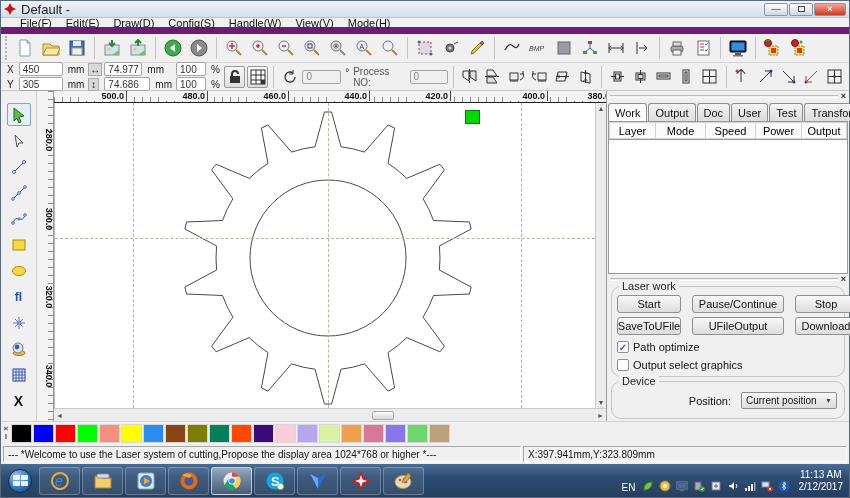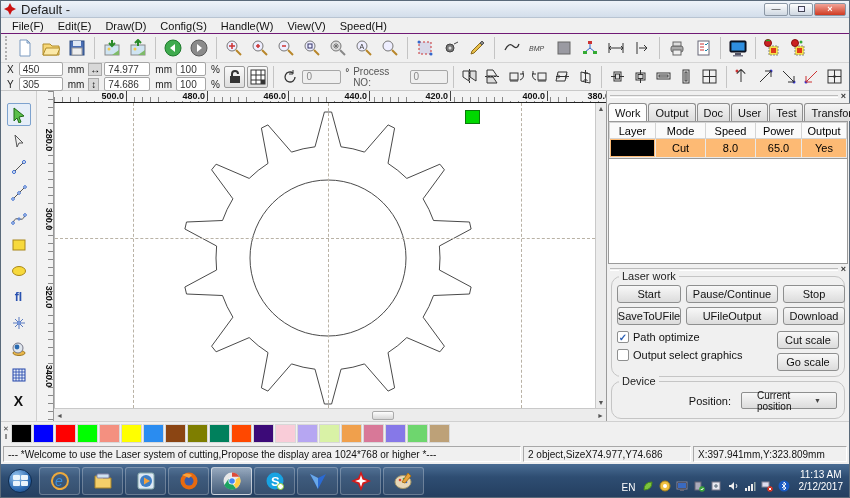--- a/index.html
+++ b/index.html
@@ -9,21 +9,21 @@
   
   .titlebar { height:17px; background:linear-gradient(#eef3f9,#d3deeb); display:flex; align-items:center; padding:0 3px; border-bottom:1px solid #b8c4d2; }
   .applogo { width:12px; height:12px; margin-right:5px; }
   .title-text { font-size:13px; color:#222; flex:1; }
   .winbtns { display:flex; gap:1px; }
   .winbtn { width:24px; height:13px; border:1px solid #8b97a5; border-radius:2px; background:linear-gradient(#fdfdfd,#cfd8e2); display:flex; align-items:center; justify-content:center; font-size:9px; color:#333; }
   .winbtn.close { background:linear-gradient(#f2a397,#cf3a22); color:#fff; width:32px; font-weight:bold; }
   .restore-glyph { width:7px; height:6px; border:1px solid #445; background:#eef; }
 
   
-  .menubar { height:16px; background:#f0f0f0; display:flex; align-items:center; padding-left:4px; border-bottom:1px solid #701a75; }
+  .menubar { height:16px; background:#f0f0f0; display:flex; align-items:center; padding-left:12px; border-bottom:7px solid #701a75; }
   .menu-item { font-size:11px; color:#111; padding:1px 7px; }
 
   
   .toolbar1 { height:29px; background:#f0f0f0; display:flex; align-items:center; padding:0 4px; border-bottom:1px solid #d5d5d5; gap:2px; }
   .toolbar2 { height:28px; background:#f0f0f0; display:flex; align-items:center; padding:0 4px; border-bottom:1px solid #c9c9c9; gap:2px; }
   .tbtn { width:24px; height:24px; display:flex; align-items:center; justify-content:center; border:1px solid transparent; border-radius:2px; }
   .tbtn2 { width:22px; height:22px; display:flex; align-items:center; justify-content:center; }
   .tbsep { width:1px; height:22px; background:#c4c4c4; margin:0 3px; }
   .grip { width:4px; height:24px; border-left:2px dotted #b0b0b0; margin-right:2px; }
   .fld { height:14px; border:1px solid #a6a6a6; border-radius:2px; background:#fff; font-size:10px; color:#333; padding:0 3px; display:flex; align-items:center; }
@@ -67,29 +67,29 @@
   .layer-table { background:#fdba74; border:1px solid #9a9a9a; border-top:1px solid #9a9a9a; margin:0 1px; flex:0 0 auto; }
   table { border-collapse:collapse; width:100%; }
   th { font-weight:normal; font-size:11px; border:1px solid #d4d4d4; height:16px; background:#fafafa; }
   td { font-size:11px; text-align:center; height:18px; border:1px solid #e8e8e8; }
   .swatch-cell { padding:1px; }
   .layer-swatch { width:100%; height:16px; }
   .table-fill { background:#fff; border:1px solid #9a9a9a; border-top:none; margin:0 1px; flex:1; }
   .groupbox { border:1px solid #c5c5c5; border-radius:10px; margin:2px 4px; position:relative; padding:8px 5px 5px 5px; }
   .groupbox .legend { position:absolute; top:-7px; left:7px; background:#f0f0f0; padding:0 3px; font-size:11px; color:#222; }
   .btn { border:1px solid #8e8f8f; border-radius:3px; background:linear-gradient(#f8f8f8,#dcdcdc); font-size:11px; color:#111; height:18px; display:flex; align-items:center; justify-content:center; }
-  .lw-grid { display:grid; grid-template-columns:64px 92px 62px; gap:4px 5px; }
+  .lw-grid { display:grid; grid-template-columns:64px 92px 62px; gap:4px 11px; }
   .lw-bottom { display:flex; margin-top:6px; }
   .lw-checks { flex:1; display:flex; flex-direction:column; gap:6px; }
   .chk { display:flex; align-items:center; gap:4px; font-size:11px; color:#111; }
   .chkbox { width:12px; height:12px; border:1px solid #8e8f8f; background:#fff; border-radius:2px; font-size:10px; color:#2b5fb4; display:flex; align-items:center; justify-content:center; font-weight:bold; }
   .lw-scale { display:flex; flex-direction:column; gap:4px; width:62px; }
   .dev-row { display:flex; align-items:center; justify-content:flex-end; gap:10px; padding:2px 2px 4px 2px; }
   .dev-label { font-size:11px; color:#111; }
-  .dropdown { width:96px; height:17px; border:1px solid #8e8f8f; border-radius:2px; background:linear-gradient(#f8f8f8,#dcdcdc); font-size:10px; display:flex; align-items:center; justify-content:space-between; padding:0 15px; color:#111; }
+  .dropdown { width:96px; height:17px; border:1px solid #8e8f8f; border-radius:2px; background:linear-gradient(#f8f8f8,#dcdcdc); font-size:10px; display:flex; align-items:center; justify-content:space-between; padding:0 4px; color:#111; }
 
   
   .palette { height:23px; background:#f0f0f0; display:flex; align-items:center; border-top:1px solid #d0d0d0; }
   .pal-ctl { width:10px; display:flex; flex-direction:column; align-items:center; font-size:7px; color:#444; line-height:8px; }
   .pal-swatch { width:21px; height:19px; border:1px solid #d8d8d8; margin-right:1px; }
 
   
   .statusbar { height:20px; background:#f0f0f0; display:flex; gap:2px; padding:2px 2px; }
   .status-cell { border:1px solid; border-color:#a8a8a8 #fff #fff #a8a8a8; font-size:10px; color:#111; display:flex; align-items:center; padding:0 4px; overflow:hidden; white-space:nowrap; }
 
@@ -124,21 +124,21 @@
     </div>
   </div>
 
   <div class="menubar">
     <span class="menu-item">File(F)</span>
     <span class="menu-item">Edit(E)</span>
     <span class="menu-item">Draw(D)</span>
     <span class="menu-item">Config(S)</span>
     <span class="menu-item">Handle(W)</span>
     <span class="menu-item">View(V)</span>
-    <span class="menu-item">Speed(H)</span>
+    <span class="menu-item">Mode(H)</span>
   </div>
 
   <div class="toolbar1">
     <span class="grip"></span>
     <span class="tbtn">
         <svg width="18" height="18" viewBox="0 0 18 18">
           <path d="M4 1 h7 l3 3 v13 h-10 z" fill="#fff" stroke="#7a9ac0"></path>
           <path d="M11 1 l3 3 h-3 z" fill="#cfe0f0" stroke="#7a9ac0"></path>
         </svg>
       </span>
@@ -348,21 +348,21 @@
     <div class="xyblock">
       <div class="xyrow">
           <span style="font-size:10px;background:#d8d8d8;border:1px solid #aaa;padding:0 1px;">↔</span>
         </div>
       <div class="xyrow">
           <span style="font-size:10px;background:#d8d8d8;border:1px solid #aaa;padding:0 2px;">↕</span>
         </div>
     </div>
     <div class="xyblock">
       <div class="xyrow">
-        <span class="fld" style="width:46px">74.977</span>
+        <span class="fld" style="width:38px">74.977</span>
         <span class="xylabel">mm</span>
       </div>
       <div class="xyrow">
         <span class="fld" style="width:46px">74.686</span>
         <span class="xylabel">mm</span>
       </div>
     </div>
     <div class="xyblock">
       <div class="xyrow">
         <span class="fld" style="width:30px">100</span>
@@ -636,29 +636,20 @@
       </div>
       <div class="layer-table">
         <table>
           <tbody>
               <tr>
             <th style="width:46px">Layer</th>
             <th style="width:50px">Mode</th>
             <th style="width:50px">Speed</th>
             <th style="width:46px">Power</th>
             <th>Output</th>
-          </tr>
-          <tr>
-            <td class="swatch-cell">
-                  <div class="layer-swatch" style="background: rgb(0, 0, 0);"></div>
-                </td>
-            <td>Cut</td>
-            <td>8.0</td>
-            <td>65.0</td>
-            <td>Yes</td>
           </tr>
         </tbody>
           </table>
       </div>
       <div class="table-fill"></div>
       <div class="strip">
         <div class="line"></div>
         <span class="x">×</span>
       </div>
       <div class="groupbox">
@@ -675,24 +666,20 @@
           <div class="lw-checks">
             <div class="chk">
               <span class="chkbox">✓</span>
               <span>Path optimize</span>
             </div>
             <div class="chk">
               <span class="chkbox"></span>
               <span>Output select graphics</span>
             </div>
           </div>
-          <div class="lw-scale">
-            <div class="btn">Cut scale</div>
-            <div class="btn">Go scale</div>
-          </div>
         </div>
       </div>
       <div class="groupbox" style="flex:0 0 auto">
         <span class="legend">Device</span>
         <div class="dev-row">
           <span class="dev-label">Position:</span>
           <div class="dropdown">
             <span>Current position</span>
             <span style="font-size:7px;color:#444">▼</span>
           </div>
@@ -723,21 +710,20 @@
     <span class="pal-swatch" style="background: rgb(217, 242, 166);"></span>
     <span class="pal-swatch" style="background: rgb(240, 160, 76);"></span>
     <span class="pal-swatch" style="background: rgb(216, 120, 152);"></span>
     <span class="pal-swatch" style="background: rgb(134, 120, 232);"></span>
     <span class="pal-swatch" style="background: rgb(110, 214, 110);"></span>
     <span class="pal-swatch" style="background: rgb(189, 161, 120);"></span>
   </div>
 
   <div class="statusbar">
     <div class="status-cell" style="width:518px">--- *Welcome to use the Laser system of cutting,Propose the display area 1024*768 or higher *---</div>
-    <div class="status-cell" style="width:168px">2 object,SizeX74.977,Y74.686</div>
     <div class="status-cell" style="flex:1">X:397.941mm,Y:323.809mm</div>
   </div>
 
   <div class="taskbar">
     <div class="orb">
       <div class="orb-circle">
         <span class="orb-pane"></span>
           <span class="orb-pane"></span>
           <span class="orb-pane"></span>
           <span class="orb-pane"></span>

